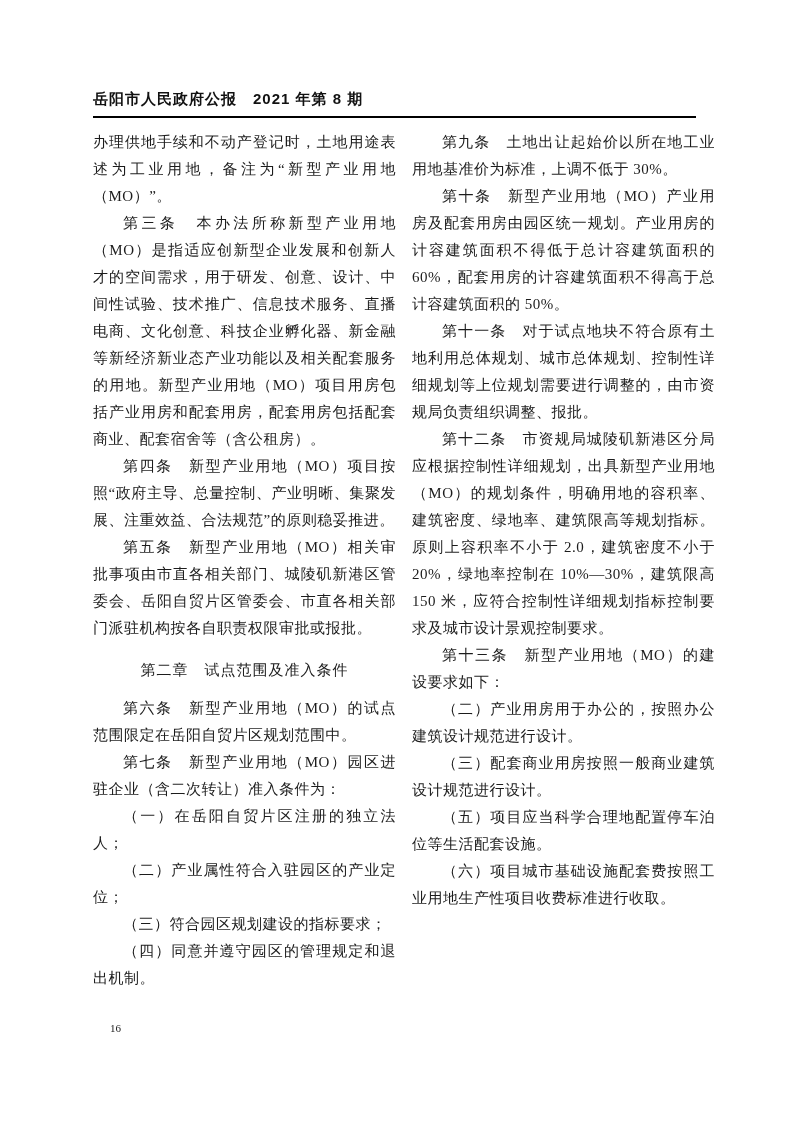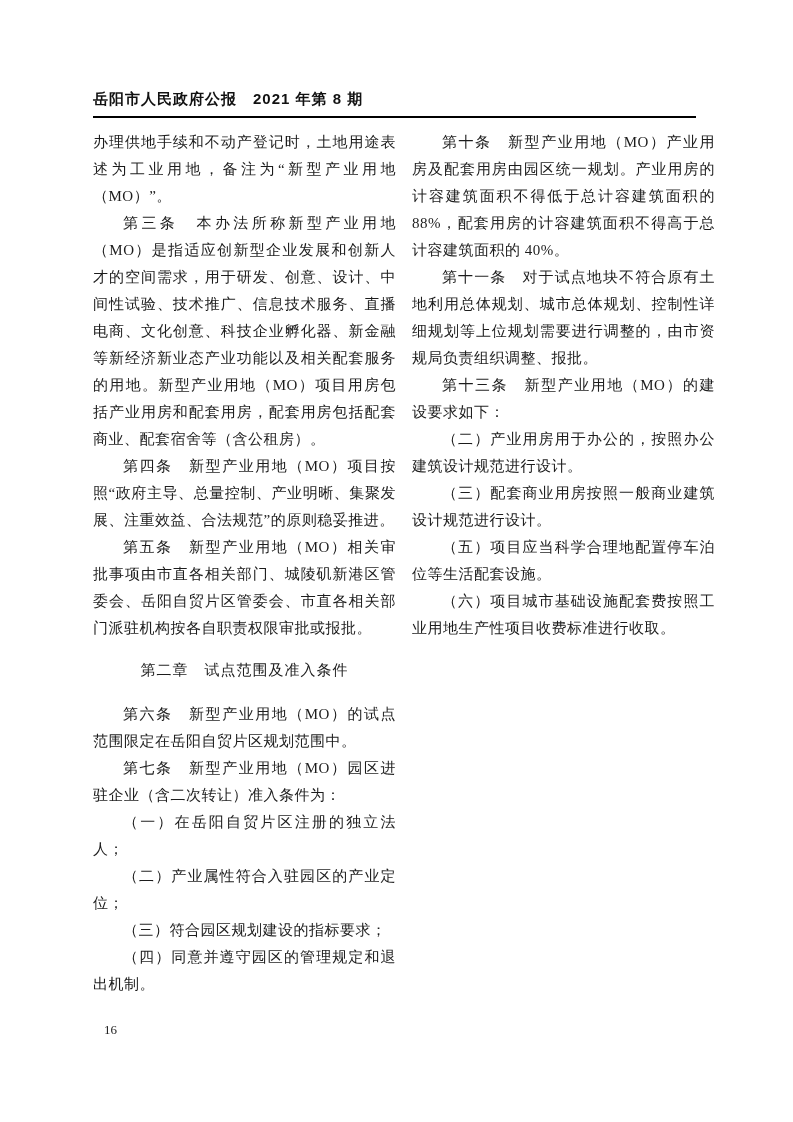--- a/index.html
+++ b/index.html
@@ -57,28 +57,28 @@
     text-indent: 2em;
     letter-spacing: 0.5px;
   }
   .col p.continuation {
     text-indent: 0;
   }
   .col p.heading {
     text-align: center;
     text-indent: 0;
     margin-top: 15px;
-    margin-bottom: 17px;
+    margin-bottom: 11px;
     letter-spacing: 1px;
   }
   .page-number {
     position: absolute;
-    left: 104px;
+    left: 110px;
     top: 1022px;
-    font-size: 13px;
+    font-size: 11px;
     color: #222;
   }
 </style>
 </head>
 <body>
 
 <div class="page">
 
   <div class="header">岳阳市人民政府公报　2021 年第 8 期</div>
 
@@ -92,22 +92,24 @@
         <p class="para">第五条　新型产业用地（MO）相关审批事项由市直各相关部门、城陵矶新港区管委会、岳阳自贸片区管委会、市直各相关部门派驻机构按各自职责权限审批或报批。</p>
         <p class="heading">第二章　试点范围及准入条件</p>
         <p class="para">第六条　新型产业用地（MO）的试点范围限定在岳阳自贸片区规划范围中。</p>
         <p class="para">第七条　新型产业用地（MO）园区进驻企业（含二次转让）准入条件为：</p>
         <p class="para">（一）在岳阳自贸片区注册的独立法人；</p>
         <p class="para">（二）产业属性符合入驻园区的产业定位；</p>
         <p class="para">（三）符合园区规划建设的指标要求；</p>
         <p class="para">（四）同意并遵守园区的管理规定和退出机制。</p>
       </div>
     <div class="col">
-        <p class="para">第十条　新型产业用地（MO）产业用房及配套用房由园区统一规划。产业用房的计容建筑面积不得低于总计容建筑面积的 88%，配套用房的计容建筑面积不得高于总计容建筑面积的 40%。</p>
+        <p class="para">第九条　土地出让起始价以所在地工业用地基准价为标准，上调不低于 30%。</p>
+        <p class="para">第十条　新型产业用地（MO）产业用房及配套用房由园区统一规划。产业用房的计容建筑面积不得低于总计容建筑面积的 60%，配套用房的计容建筑面积不得高于总计容建筑面积的 50%。</p>
         <p class="para">第十一条　对于试点地块不符合原有土地利用总体规划、城市总体规划、控制性详细规划等上位规划需要进行调整的，由市资规局负责组织调整、报批。</p>
+        <p class="para">第十二条　市资规局城陵矶新港区分局应根据控制性详细规划，出具新型产业用地（MO）的规划条件，明确用地的容积率、建筑密度、绿地率、建筑限高等规划指标。原则上容积率不小于 2.0，建筑密度不小于 20%，绿地率控制在 10%—30%，建筑限高 150 米，应符合控制性详细规划指标控制要求及城市设计景观控制要求。</p>
         <p class="para">第十三条　新型产业用地（MO）的建设要求如下：</p>
         <p class="para">（二）产业用房用于办公的，按照办公建筑设计规范进行设计。</p>
         <p class="para">（三）配套商业用房按照一般商业建筑设计规范进行设计。</p>
         <p class="para">（五）项目应当科学合理地配置停车泊位等生活配套设施。</p>
         <p class="para">（六）项目城市基础设施配套费按照工业用地生产性项目收费标准进行收取。</p>
       </div>
   </div>
 
   <div class="page-number">16</div>
 

